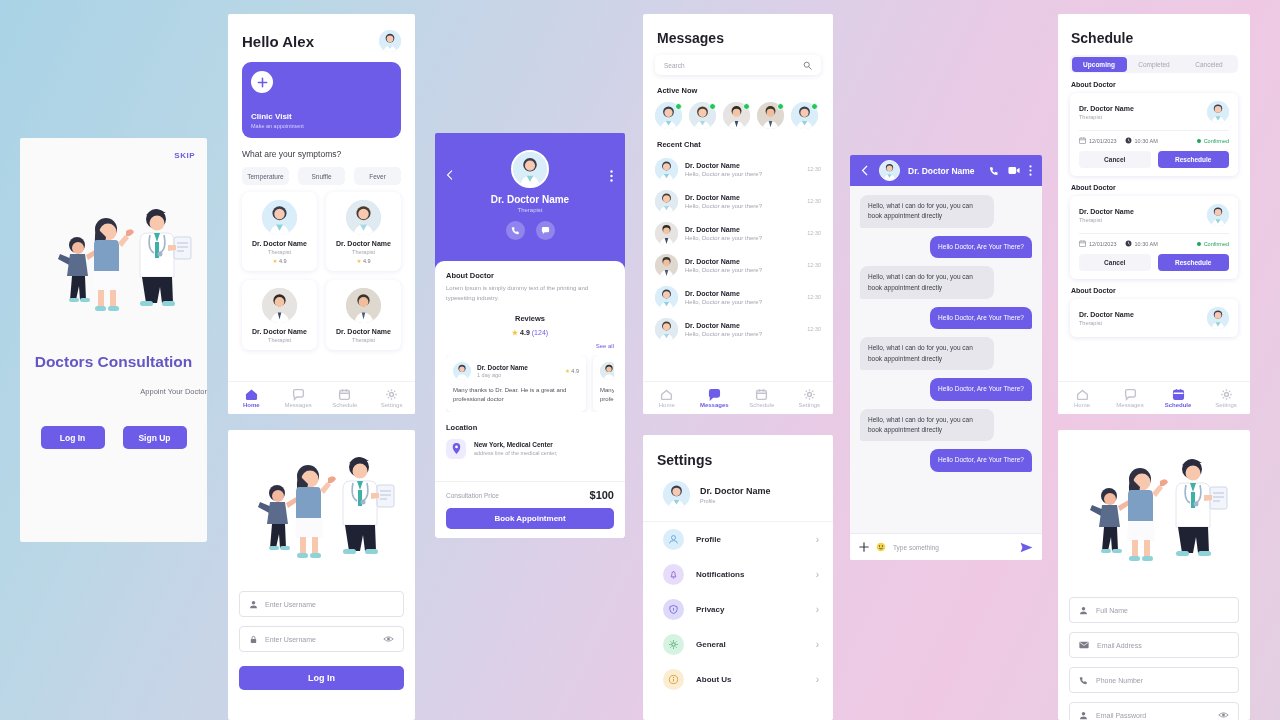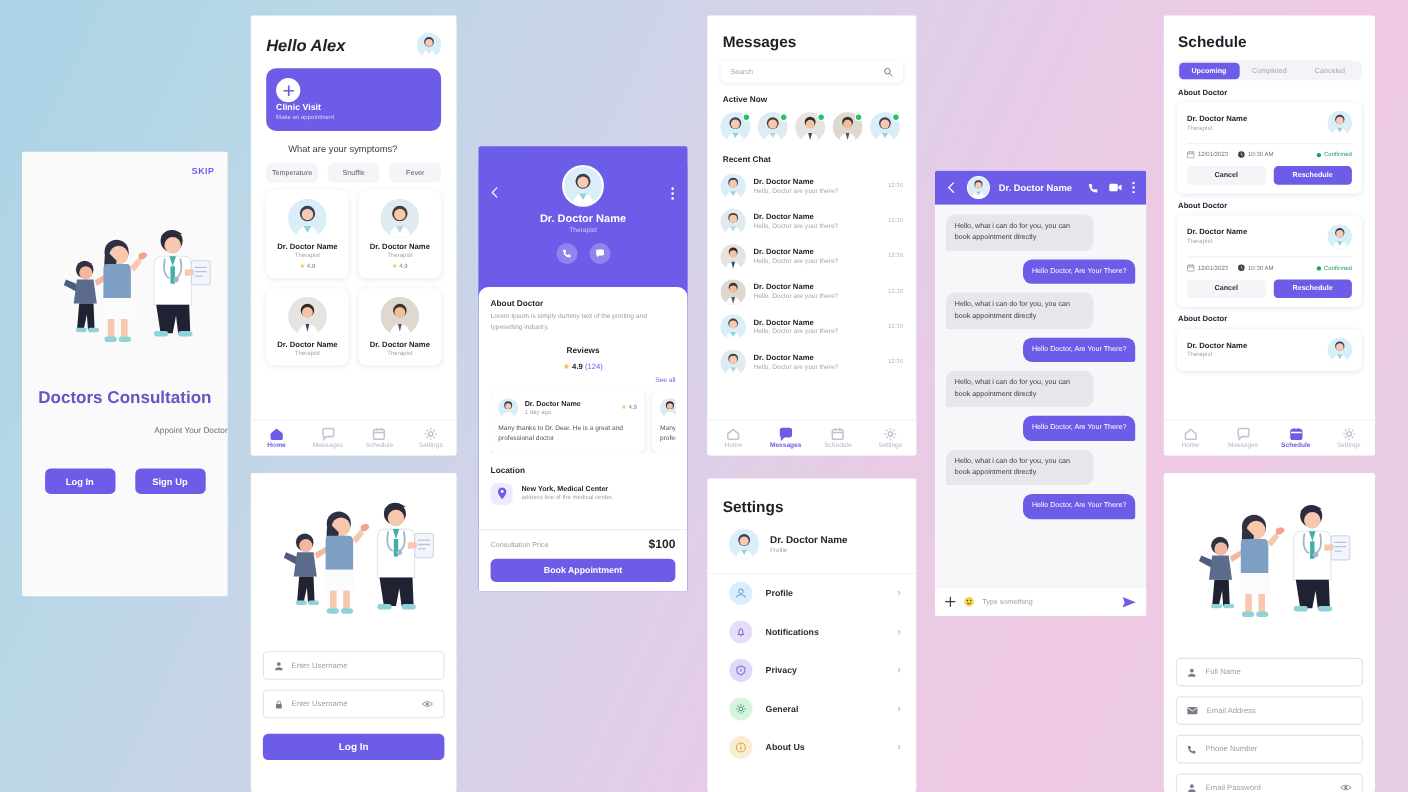--- a/index.html
+++ b/index.html
@@ -28,35 +28,35 @@
   #s1 { left: 20px; top: 138px; width: 187px; height: 404px; border-radius: 2px; background: #fafafa; }
   #s1 .skip { position: absolute; right: 12px; top: 13px; font-size: 8px; font-weight: bold; color: #6c5ce7; letter-spacing: .5px; }
   #s1 .hero { position: absolute; left: 8px; top: 55px; width: 171px; height: 145px; }
   #s1 h1 { position: absolute; left: 0; right: 0; top: 215px; text-align: center; font-size: 15.5px; color: #6257c4; font-weight: bold; }
   #s1 .sub { position: absolute; left: 0; right: 0; top: 249px; text-align: right; font-size: 7.5px; color: #6e6e7c; }
   #s1 .btns { position: absolute; left: 0; right: 0; top: 288px; display: flex; justify-content: center; gap: 18px; }
   #s1 .btns button { width: 64px; height: 23px; border: none; border-radius: 5px; background: #6c5ce7; color: #fff; font-size: 8.5px; font-weight: bold; font-family: inherit; cursor: pointer; }
 
   
   #s2 { left: 228px; top: 14px; width: 187px; height: 400px; border-radius: 2px; }
-  #s2 .hd { display: flex; align-items: center; justify-content: space-between; padding: 16px 14px 10px; font-style: italic; }
+  #s2 .hd { display: flex; align-items: center; justify-content: space-between; padding: 16px 14px 10px; }
   #s2 .hd .t { font-size: 15px; font-weight: bold; color: #1f1f28; }
   #s2 .hd .avatar { width: 22px; height: 22px; }
-  .visit-row { display: flex; gap: 9px; padding: 0 14px; flex-direction: column; }
+  .visit-row { display: flex; gap: 9px; padding: 0 14px; }
   .visit-card { flex: 1; height: 76px; border-radius: 9px; padding: 9px; display: flex; flex-direction: column; }
   .visit-card.pri { background: #6c5ce7; }
   .visit-card.sec { background: #fff; box-shadow: 0 1px 5px rgba(90,80,180,.14); }
   .visit-ico { width: 22px; height: 22px; border-radius: 50%; display: flex; align-items: center; justify-content: center; }
   .visit-card.pri .visit-ico { background: #fff; }
   .visit-card.sec .visit-ico { background: #ece9ff; }
   .visit-card .vt { margin-top: auto; font-size: 8px; font-weight: bold; }
   .visit-card .vs { font-size: 5.5px; margin-top: 2px; }
   .visit-card.pri .vt { color: #fff; } .visit-card.pri .vs { color: #d9d4fb; }
   .visit-card.sec .vt { color: #24242e; } .visit-card.sec .vs { color: #9d9daa; }
-  #s2 .sec-h { font-size: 8.5px; color: #3b3b47; padding: 11px 14px 0; margin-left: 20px; }
+  #s2 .sec-h { font-size: 8.5px; color: #3b3b47; padding: 11px 14px 0; }
   #s2 .chips { display: flex; gap: 9px; padding: 8px 14px 0; }
   #s2 .chip { flex: 1; height: 18px; border-radius: 5px; background: #f4f5f9; display: flex; align-items: center; justify-content: center; font-size: 6.5px; color: #5d5d6b; }
   #s2 .pop-h { font-size: 8.5px; font-weight: bold; color: #28283a; padding: 13px 14px 0; }
   #s2 .doc-grid { display: grid; grid-template-columns: 1fr 1fr; gap: 9px; padding: 7px 14px 0; }
   .doc-card { background: #fff; border-radius: 7px; box-shadow: 0 1px 5px rgba(90,80,180,.12); padding: 8px 4px 7px; text-align: center; }
   .doc-card .avatar { width: 35px; height: 35px; margin: 0 auto; }
   .doc-card .dn { font-size: 7px; font-weight: bold; color: #24242e; margin-top: 5px; }
   .doc-card .dr { font-size: 5.5px; color: #a4a4b2; margin-top: 2px; }
   .doc-card .dstar { font-size: 5.5px; color: #72727f; margin-top: 3px; }
 

